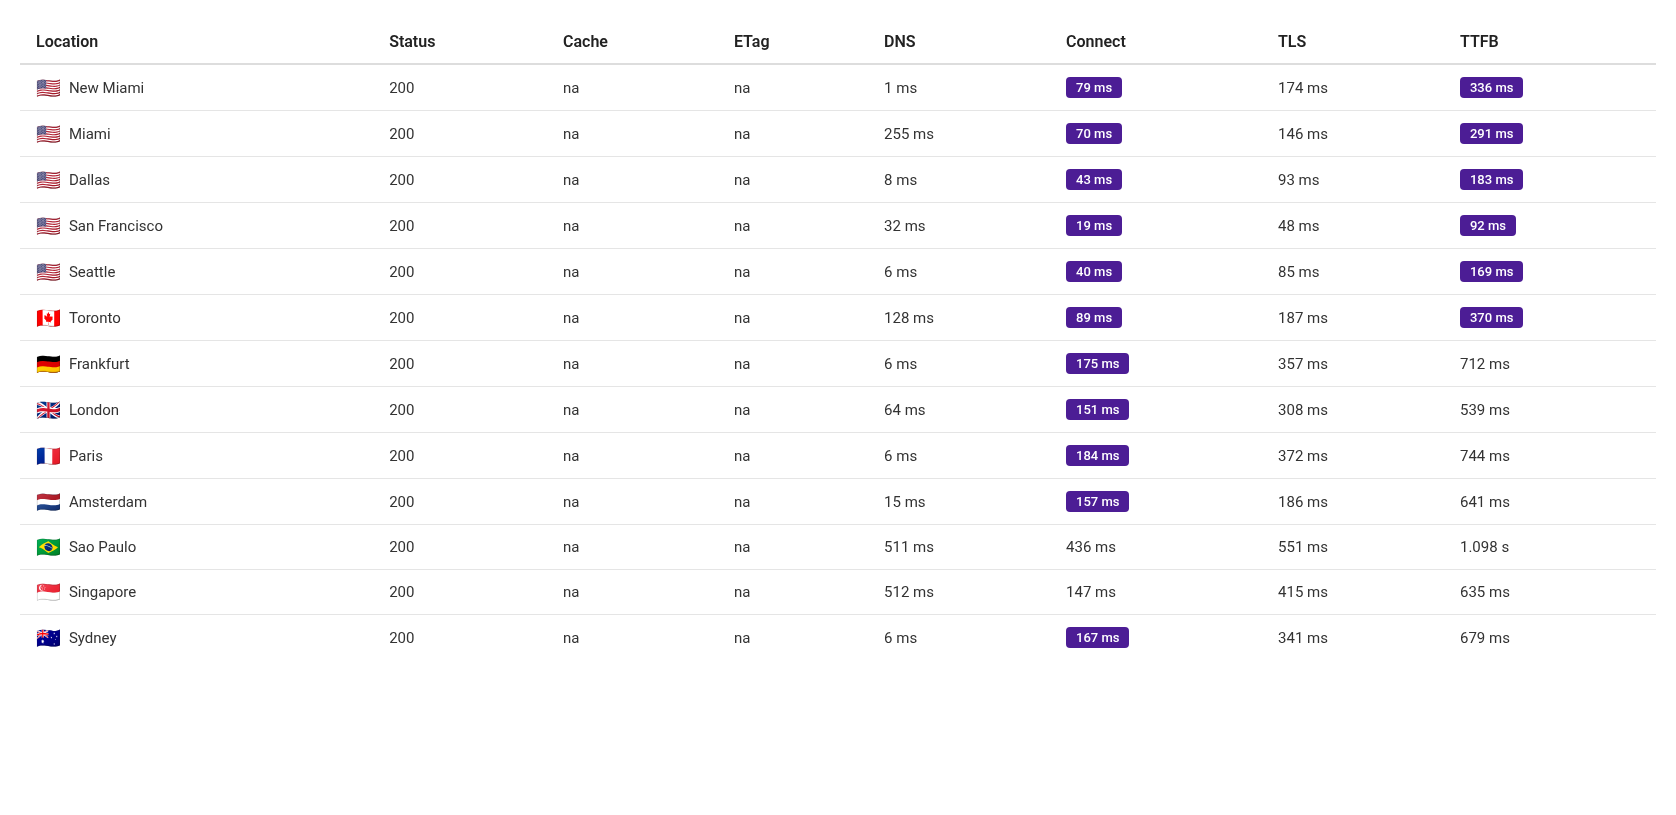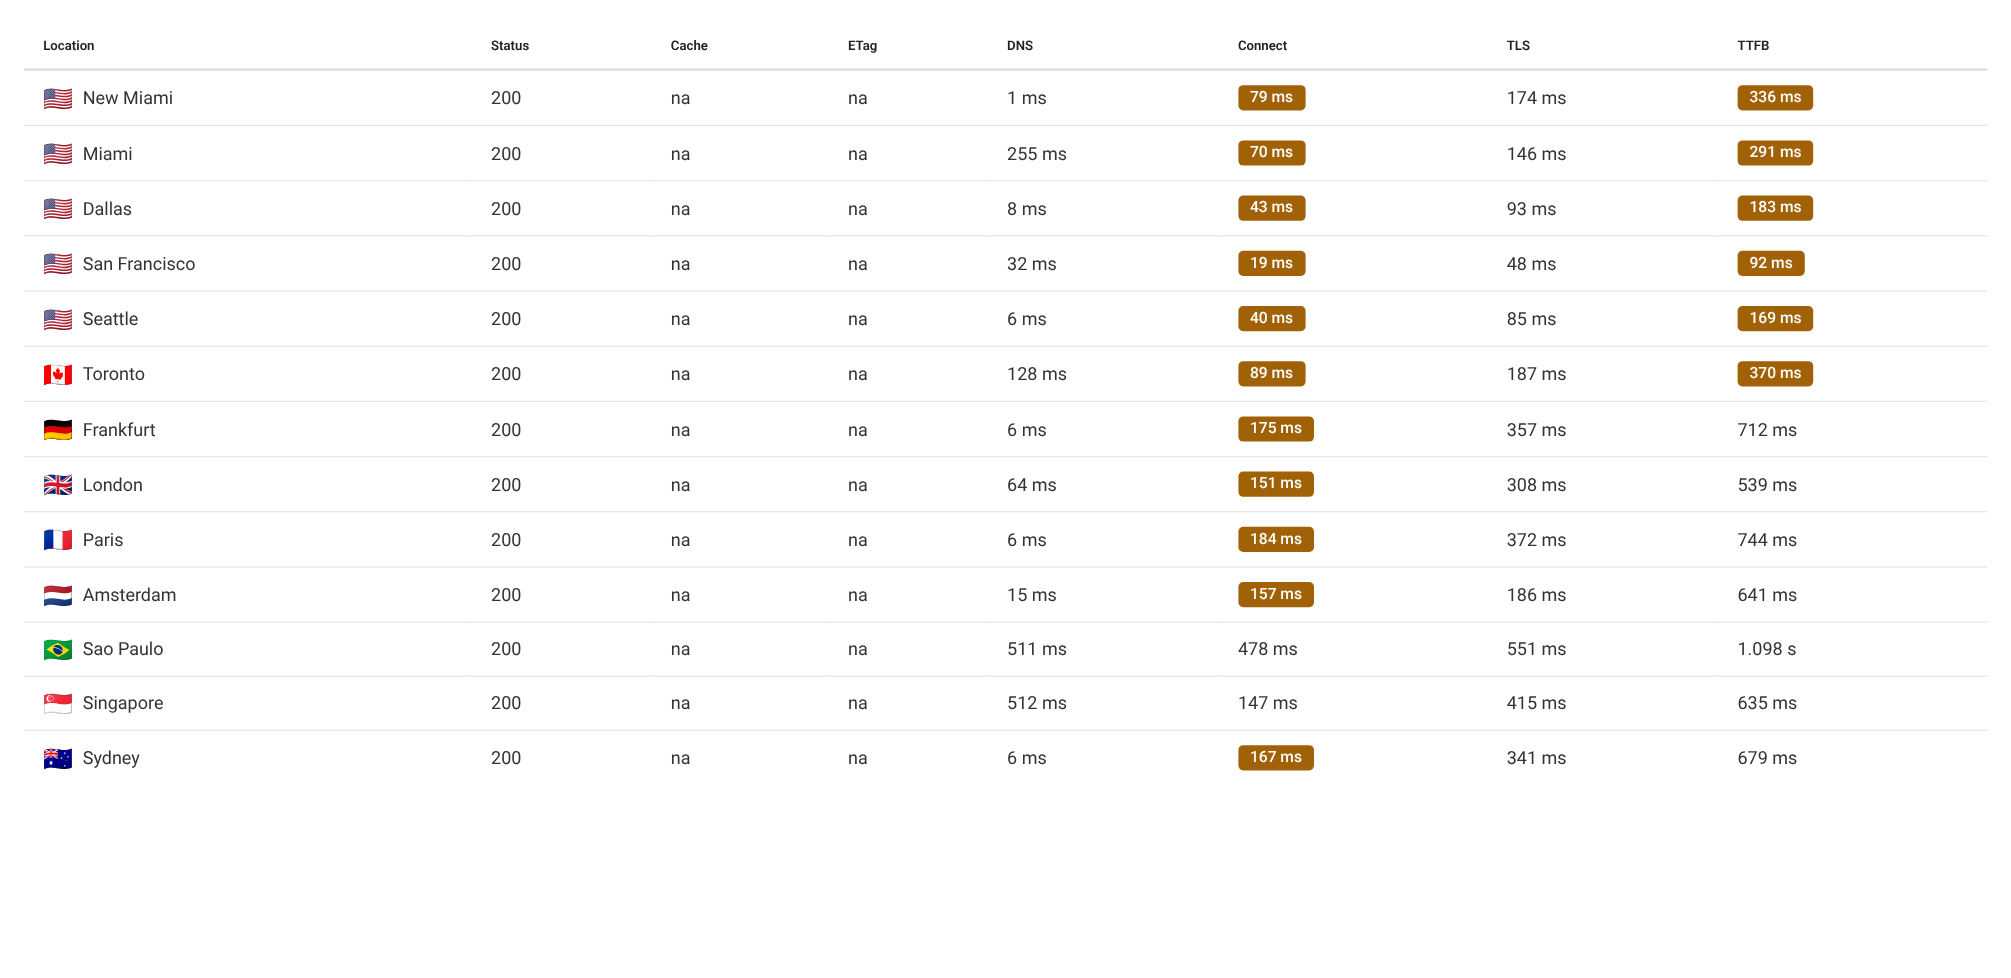--- a/index.html
+++ b/index.html
@@ -14,21 +14,21 @@
       width: 100%;
       border-collapse: collapse;
     }
     thead tr {
       border-bottom: 2px solid #ddd;
     }
     thead th {
       text-align: left;
       padding: 12px 16px;
       font-weight: 600;
-      font-size: 11px;
+      font-size: 16px;
       color: #222;
     }
     tbody tr {
       border-bottom: 1px solid #e5e5e5;
     }
     tbody tr:last-child {
       border-bottom: none;
     }
     tbody td {
       padding: 12px 16px;
@@ -39,21 +39,21 @@
       display: flex;
       align-items: center;
       gap: 8px;
     }
     .flag {
       font-size: 20px;
       line-height: 1;
     }
     .badge-green {
       display: inline-block;
-      background-color: #a16207;
+      background-color: #4c1d95;
       color: #fff;
       border-radius: 4px;
       padding: 3px 10px;
       font-size: 13px;
       font-weight: 500;
       white-space: nowrap;
     }
     .dot-red {
       display: inline-block;
       width: 12px;
@@ -234,21 +234,21 @@
         <td>
           <div class="location-cell">
             <span class="flag">🇧🇷</span>
             <span>Sao Paulo</span>
           </div>
         </td>
         <td>200</td>
         <td>na</td>
         <td>na</td>
         <td>511 ms</td>
-        <td>478 ms</td>
+        <td>436 ms</td>
         <td>551 ms</td>
         <td>1.098 s</td>
       </tr>
       <tr>
         <td>
           <div class="location-cell">
             <span class="flag">🇸🇬</span>
             <span>Singapore</span>
           </div>
         </td>

